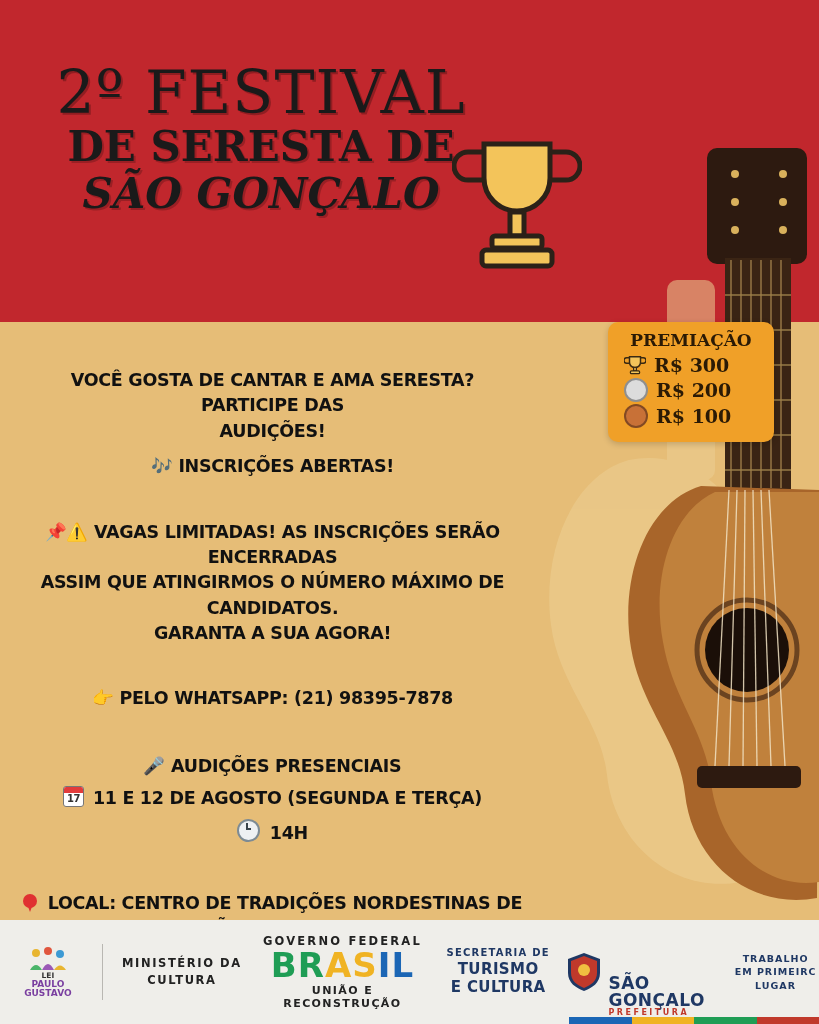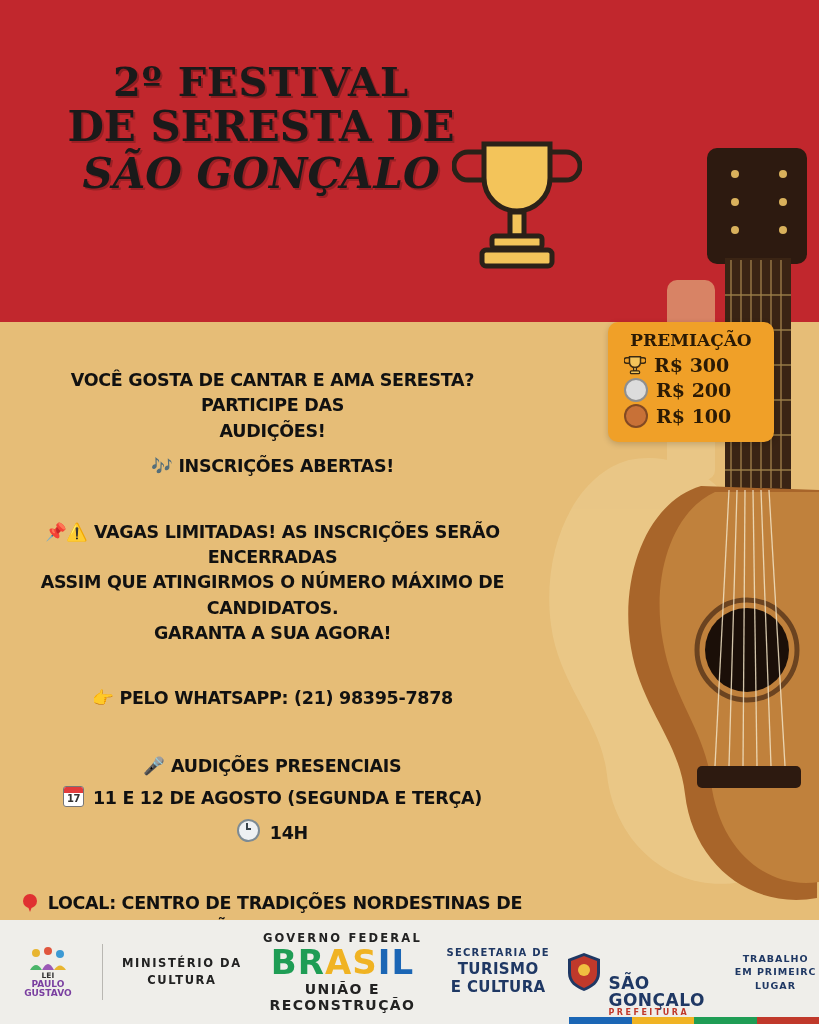--- a/index.html
+++ b/index.html
@@ -31,22 +31,22 @@
   .title-block {
     position: absolute;
     left: 46px;
     top: 62px;
     width: 430px;
     color: #1a1a1a;
     text-align: center;
   }
   .title-line1 {
     font-family: "DejaVu Serif", serif;
-    font-weight: bold;
-    font-size: 40px;
+    font-weight: normal;
+    font-size: 60px;
     letter-spacing: 1px;
     line-height: 1.02;
     text-shadow: 2px 2px 0 rgba(0,0,0,0.25);
   }
   .title-line2 {
     font-family: "DejaVu Serif", serif;
     font-weight: bold;
     font-size: 42px;
     line-height: 1.12;
     text-shadow: 2px 2px 0 rgba(0,0,0,0.2);
@@ -282,21 +282,21 @@
   }
   .brasil-word span:nth-child(1){color:#1f9d55;}
   .brasil-word span:nth-child(2){color:#1f9d55;}
   .brasil-word span:nth-child(3){color:#f0b323;}
   .brasil-word span:nth-child(4){color:#f0b323;}
   .brasil-word span:nth-child(5){color:#1b66b5;}
   .brasil-word span:nth-child(6){color:#1b66b5;}
   .uniao {
     font-family: "DejaVu Sans", sans-serif;
     font-weight: bold;
-    font-size: 14px;
+    font-size: 11px;
     letter-spacing: 1.4px;
     color: #222;
     text-align: center;
     margin-top: 2px;
   }
   .sec-turismo {
     font-family: "DejaVu Sans", sans-serif;
     font-weight: bold;
     color: #1f3864;
     text-align: center;

